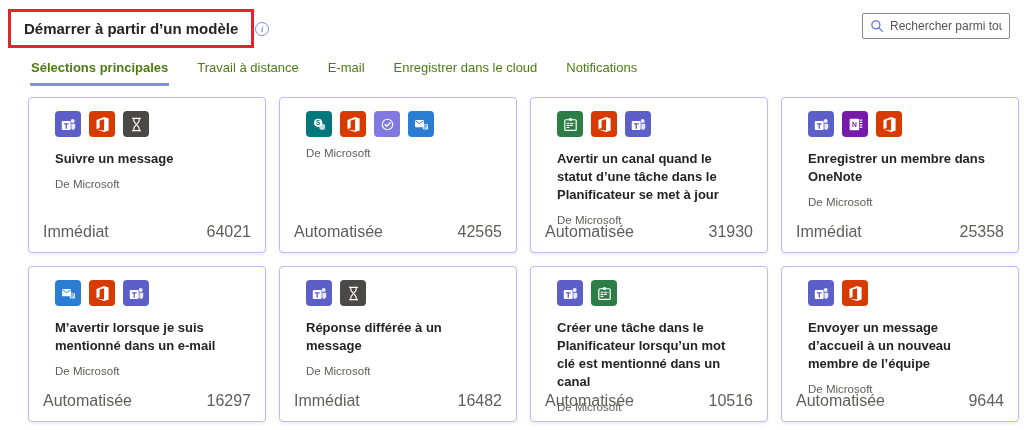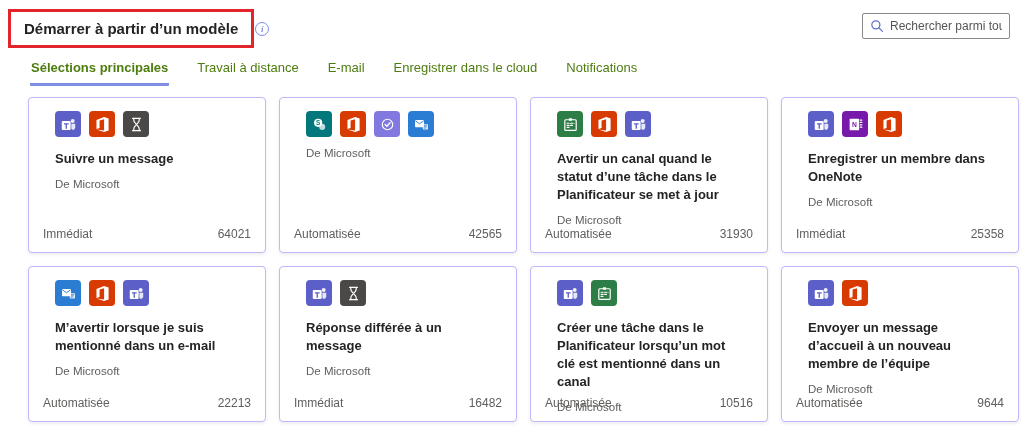--- a/index.html
+++ b/index.html
@@ -36,21 +36,21 @@
           column-gap:13px; row-gap:13px; }
   .card { position:relative; background:#fff; border:1px solid #c4b5fd; border-radius:4px;
           box-shadow:0 1.6px 3.6px rgba(0,0,0,.07); padding:13px 26px; cursor:pointer; }
   .icon-row { display:flex; gap:8px; }
   .app-icon { width:26px; height:26px; border-radius:4px; display:flex;
               align-items:center; justify-content:center; }
   .app-icon svg { width:19px; height:19px; display:block; }
   .card-title { margin-top:13px; font-size:13px; font-weight:700; color:#242424; line-height:1.38; }
   .card-author { margin-top:10px; font-size:11.5px; color:#605e5c; }
   .card-footer { position:absolute; left:14px; right:14px; bottom:11px;
-                 display:flex; justify-content:space-between; font-size:12px; color:#605e5c; }
+                 display:flex; justify-content:space-between; font-size:16px; color:#605e5c; }
 </style>
 </head>
 <body>
 
 <div class="stage">
 
   <div class="annotation-box"></div>
 
   <div class="page-title-row">
     <span class="page-title">Démarrer à partir d’un modèle</span>
@@ -223,21 +223,21 @@
               <path d="M15.6 11h4.9v4.6c0 1.9-1.2 3.2-2.7 3.2-1 0-1.7-.4-2.2-1z" fill="#fff" opacity=".85"></path>
               <rect x="3.5" y="7.6" width="11.2" height="11.2" rx="1.2" fill="#fff"></rect>
               <path d="M6.3 10.4h5.9v1.7H10v5.2H8.3v-5.2H6.3z" fill="currentColor"></path>
             </svg>
           </span>
         </div>
     <div class="card-title">M’avertir lorsque je suis mentionné dans un e-mail</div>
     <div class="card-author">De Microsoft</div>
     <div class="card-footer">
       <span>Automatisée</span>
-      <span>22213</span>
+      <span>16297</span>
     </div>
   </div>
 
   <div class="card">
     <div class="icon-row">
           <span class="app-icon" style="background: rgb(91, 95, 199); color: rgb(91, 95, 199);">
             <svg viewBox="0 0 24 24">
               <circle cx="17.3" cy="7.6" r="2.5" fill="#fff" opacity=".9"></circle>
               <path d="M15.6 11h4.9v4.6c0 1.9-1.2 3.2-2.7 3.2-1 0-1.7-.4-2.2-1z" fill="#fff" opacity=".85"></path>
               <rect x="3.5" y="7.6" width="11.2" height="11.2" rx="1.2" fill="#fff"></rect>

